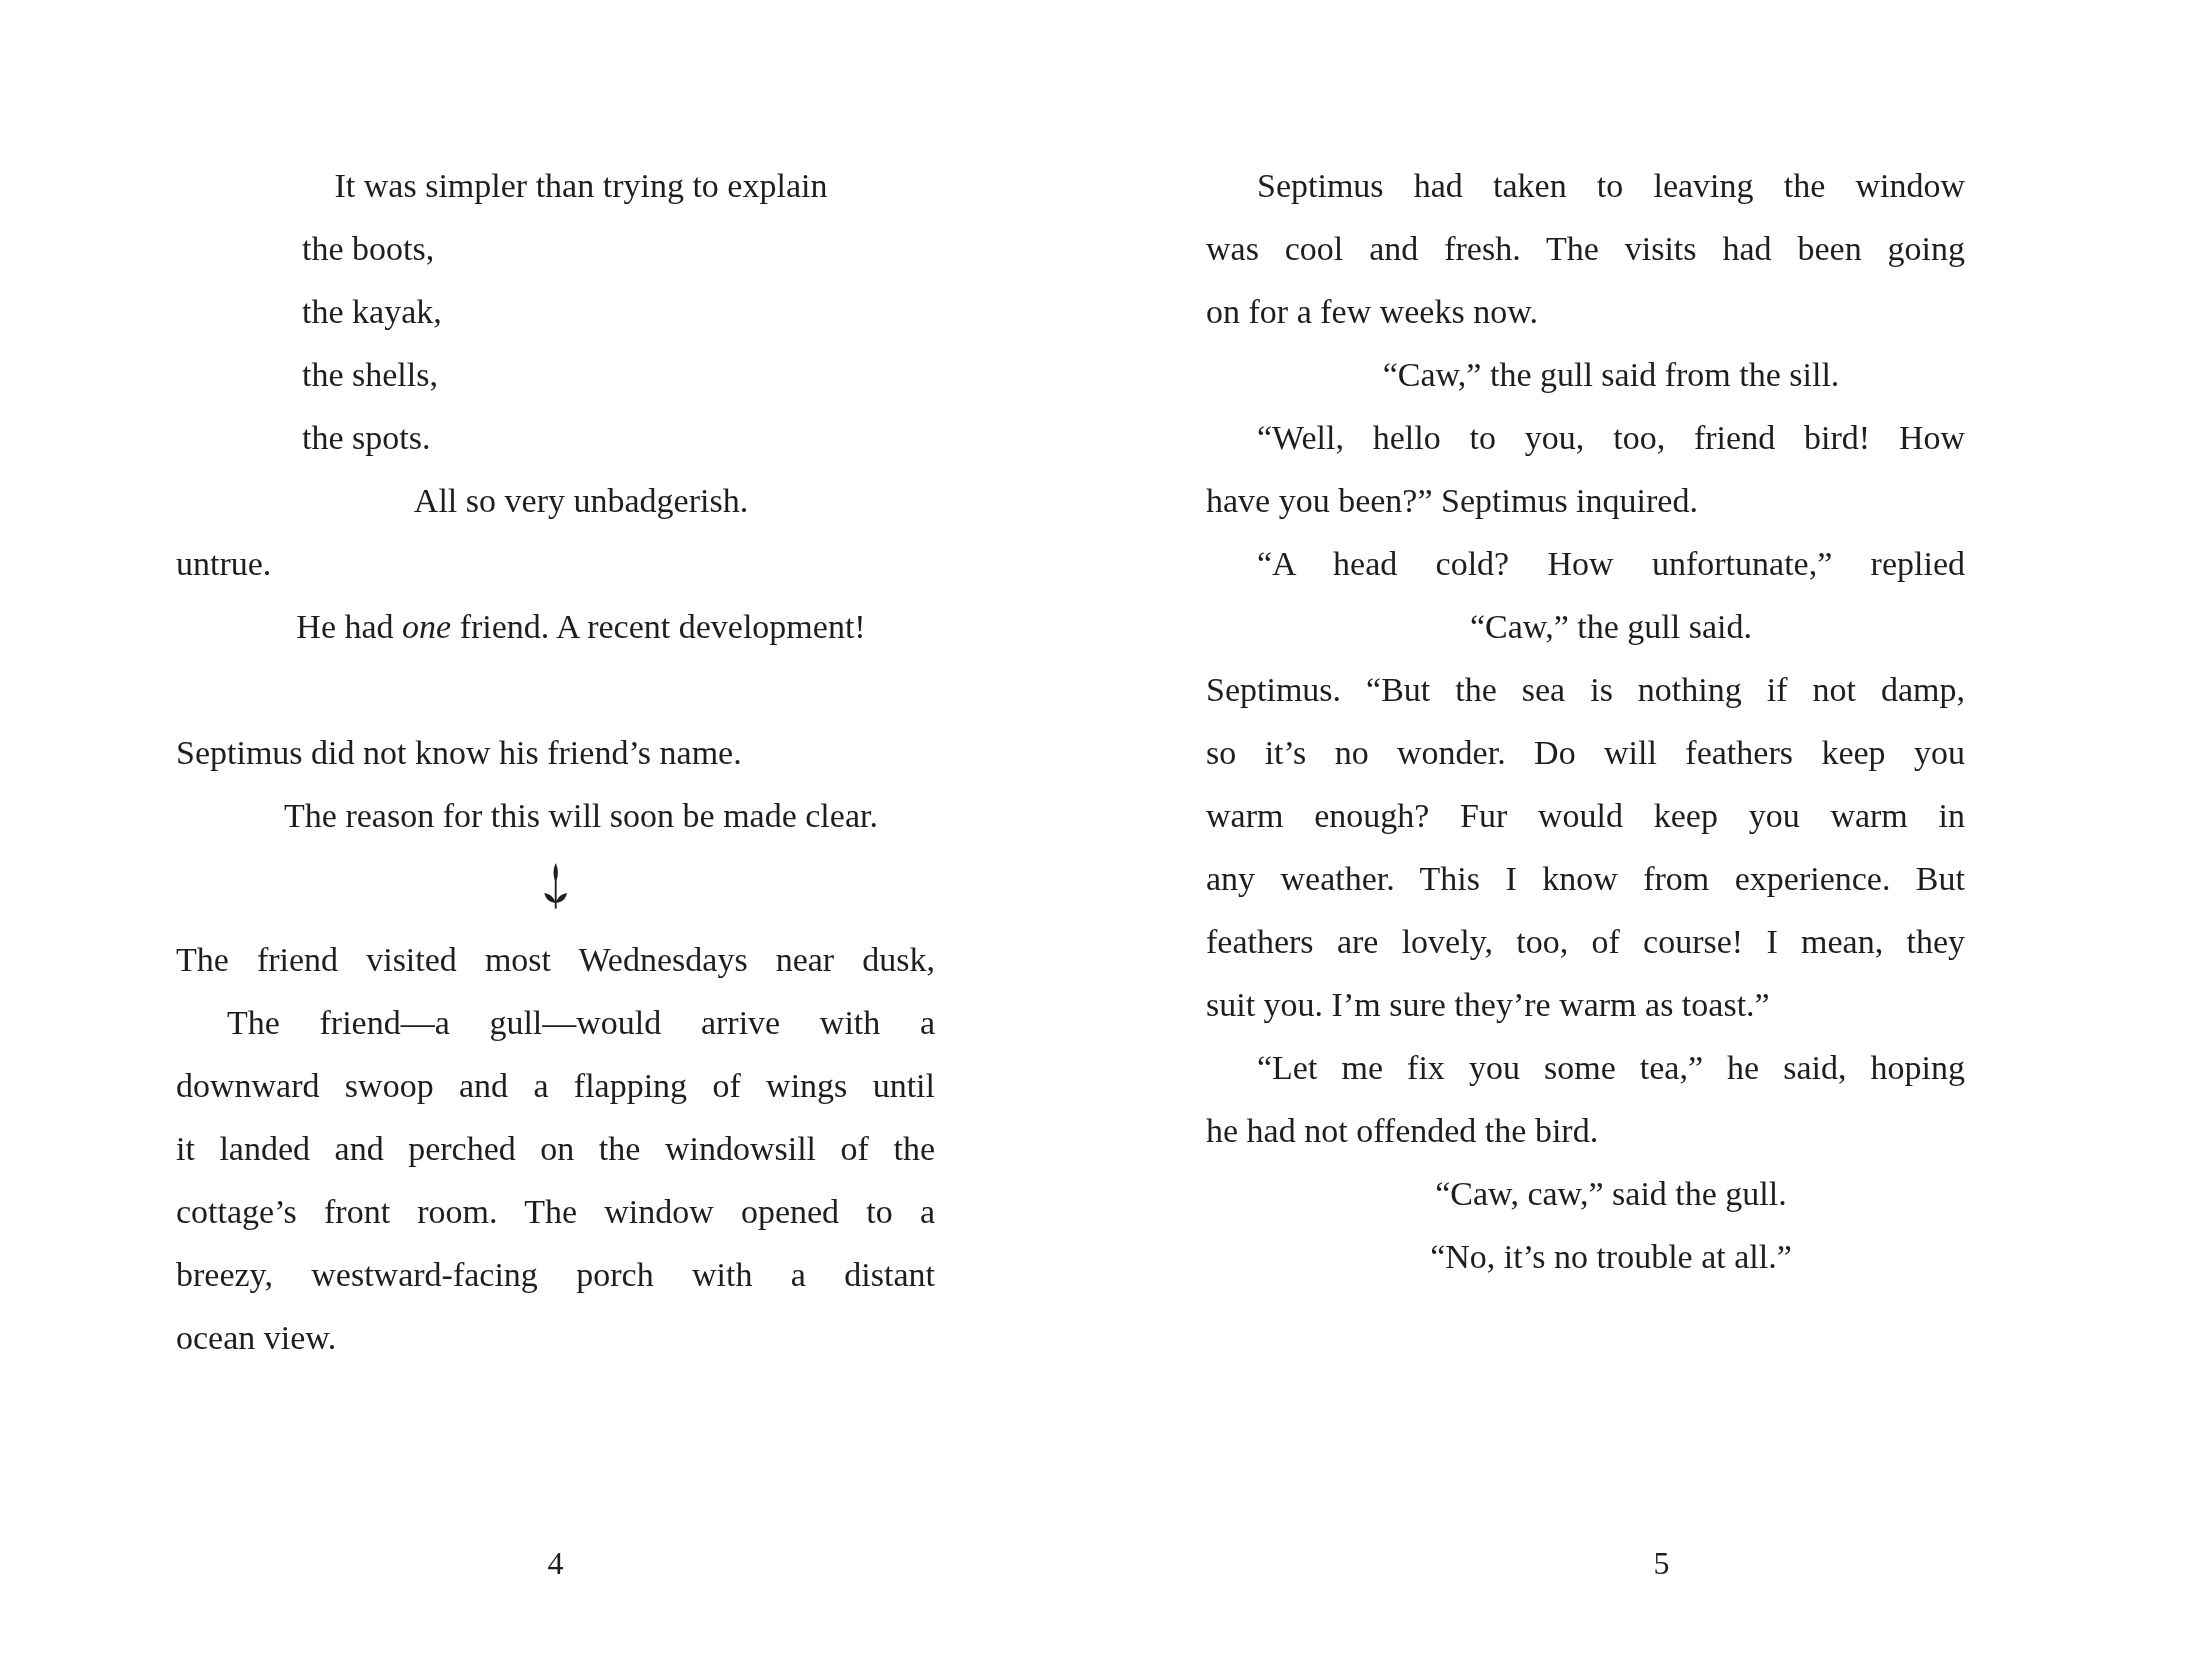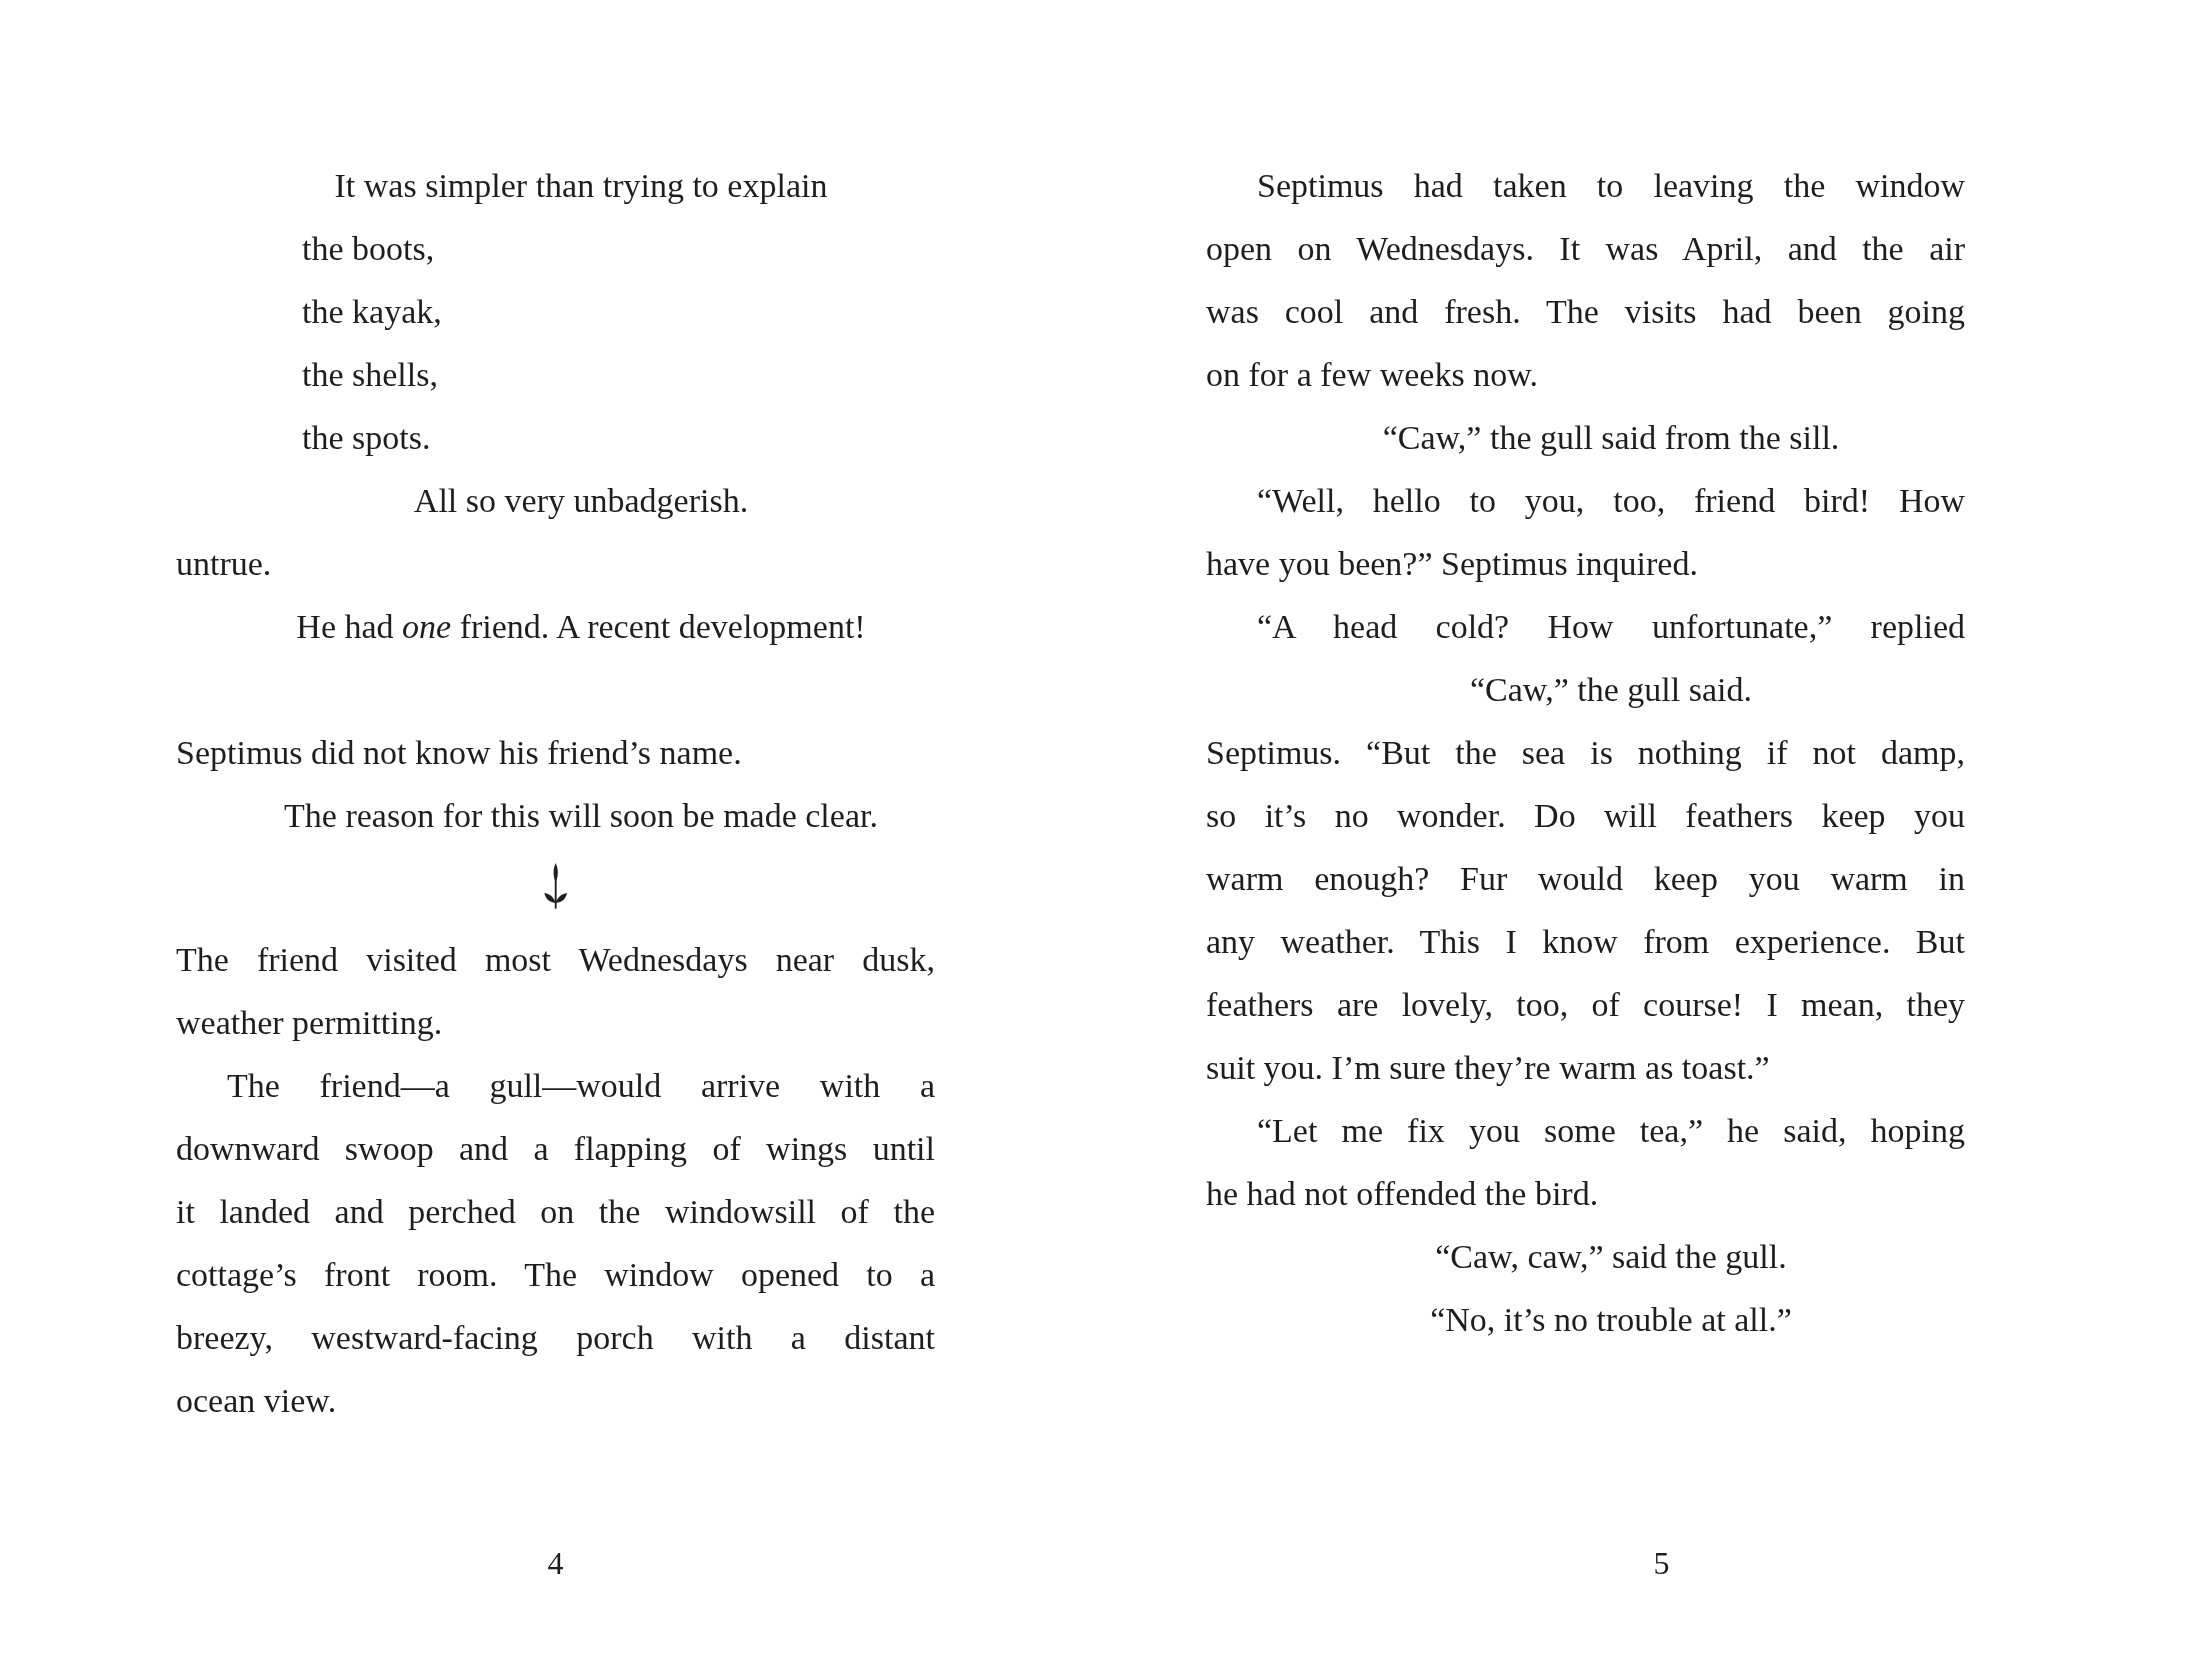--- a/index.html
+++ b/index.html
@@ -78,32 +78,30 @@
       <div class="line indent-para"><span>The reason for this will soon be made clear.</span></div>
       <div class="line ornament-line">
   <svg class="ornament-svg" width="25.4" height="49" viewBox="0 0 30 58" xmlns="http://www.w3.org/2000/svg">
     <path d="M15 0 C18.4 7.5 18.4 15 15 22.5 C11.6 15 11.6 7.5 15 0 Z" fill="#1e1e1e"></path>
     <rect x="13.9" y="16" width="2.2" height="38" fill="#1e1e1e"></rect>
     <path d="M15 47 C9 47.5 3.5 43.5 1.5 35.5 C8.5 36.5 13 41 15 47 Z" fill="#1e1e1e"></path>
     <path d="M15 47 C21 47.5 26.5 43.5 28.5 35.5 C21.5 36.5 17 41 15 47 Z" fill="#1e1e1e"></path>
   </svg>
 </div>
       <div class="line indent-none justify"><span>The friend visited most Wednesdays near dusk,</span></div>
-      <div class="line indent-none"><span>weather permitting.</span></div>
       <div class="line indent-para justify"><span>The friend—a gull—would arrive with a</span></div>
       <div class="line indent-none justify"><span>downward swoop and a flapping of wings until</span></div>
       <div class="line indent-none justify"><span>it landed and perched on the windowsill of the</span></div>
       <div class="line indent-none justify"><span>cottage’s front room. The window opened to a</span></div>
       <div class="line indent-none justify"><span>breezy, westward-facing porch with a distant</span></div>
       <div class="line indent-none"><span>ocean view.</span></div>
     </section>
 
   <section class="page-text" id="page-right">
       <div class="line indent-para justify"><span>Septimus had taken to leaving the window</span></div>
-      <div class="line indent-none justify"><span>open on Wednesdays. It was April, and the air</span></div>
       <div class="line indent-none justify"><span>was cool and fresh. The visits had been going</span></div>
       <div class="line indent-none"><span>on for a few weeks now.</span></div>
       <div class="line indent-para"><span>“Caw,” the gull said from the sill.</span></div>
       <div class="line indent-para justify"><span>“Well, hello to you, too, friend bird! How</span></div>
       <div class="line indent-none"><span>have you been?” Septimus inquired.</span></div>
       <div class="line indent-para justify"><span>“A head cold? How unfortunate,” replied</span></div>
       <div class="line indent-para"><span>“Caw,” the gull said.</span></div>
       <div class="line indent-none justify"><span>Septimus. “But the sea is nothing if not damp,</span></div>
       <div class="line indent-none justify"><span>so it’s no wonder. Do will feathers keep you</span></div>
       <div class="line indent-none justify"><span>warm enough? Fur would keep you warm in</span></div>

